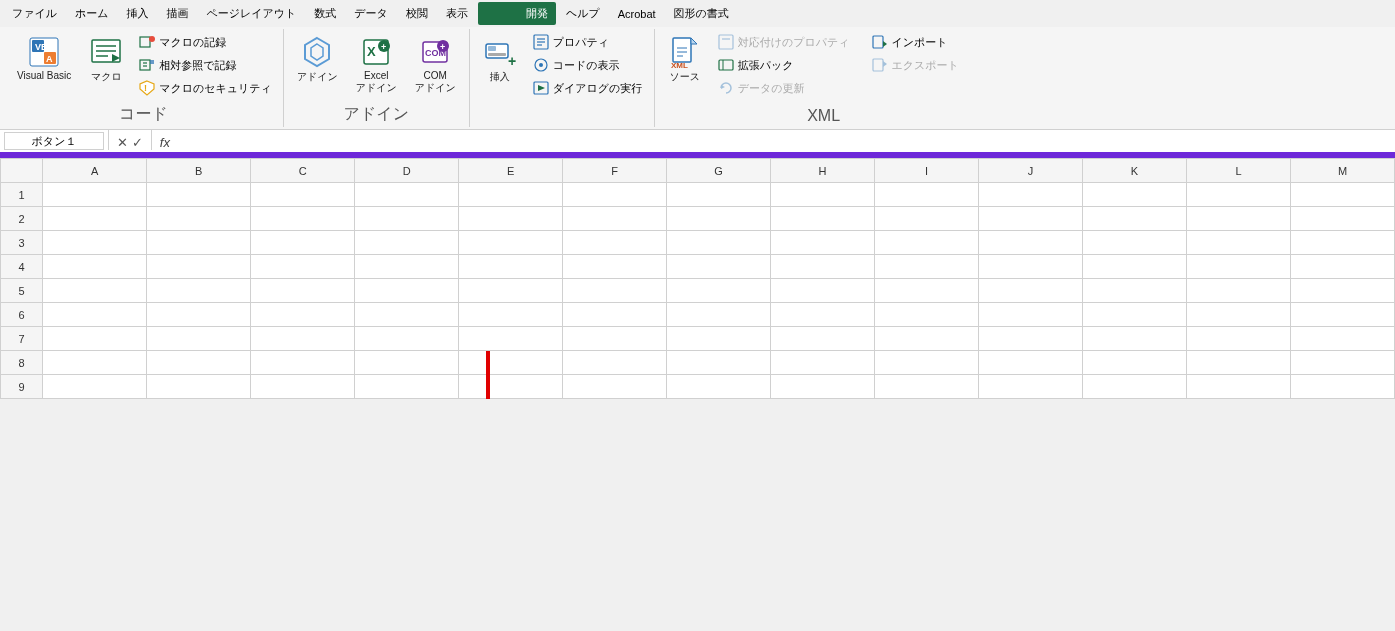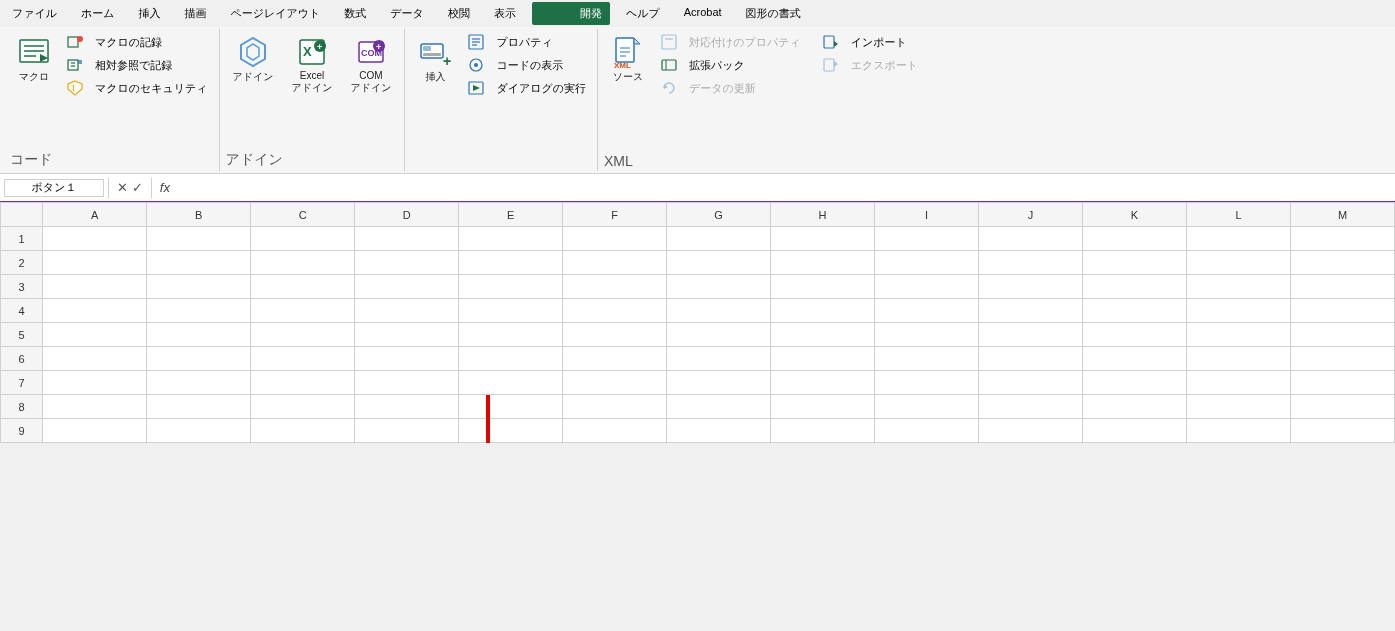--- a/index.html
+++ b/index.html
@@ -2,43 +2,43 @@
 <html><head>
   <meta charset="utf-8">
   <style>
     * { margin: 0; padding: 0; box-sizing: border-box; }
     body { font-family: 'Segoe UI', Meiryo, sans-serif; font-size: 11px; background: #f0f0f0; overflow: hidden; }
 
     
     .ribbon { background: #f0f0f0; border-bottom: 1px solid #d0d0d0; user-select: none; }
 
     
-    .menu-bar { display: flex; align-items: flex-start; background: #f0f0f0; padding: 2px 4px; gap: 8px; }
+    .menu-bar { display: flex; align-items: center; background: #f0f0f0; padding: 2px 4px; gap: 2px; }
     .menu-item { padding: 4px 8px; cursor: pointer; border-radius: 2px; font-size: 11px; white-space: nowrap; }
     .menu-item.active { background: #1e7145; color: white; padding-left: 48px; }
 
     .ribbon-btn-large { display: flex; flex-direction: column; align-items: center; justify-content: flex-start; padding: 4px 6px; cursor: pointer; border-radius: 2px; min-width: 48px; gap: 2px; border: 1px solid transparent; }
 
     .ribbon-btn-large .btn-icon { width: 32px; height: 32px; display: flex; align-items: center; justify-content: center; }
     .ribbon-btn-large .btn-label { font-size: 10px; text-align: center; white-space: nowrap; color: #222; }
 
-    .ribbon-btn-small { display: flex; align-items: center; gap: 12px; padding: 2px 4px; cursor: pointer; border-radius: 2px; border: 1px solid transparent; white-space: nowrap; font-size: 11px; min-width: 120px; }
+    .ribbon-btn-small { display: flex; align-items: center; gap: 4px; padding: 2px 4px; cursor: pointer; border-radius: 2px; border: 1px solid transparent; white-space: nowrap; font-size: 11px; min-width: 120px; }
     .ribbon-btn-small .btn-icon-sm { width: 16px; height: 16px; display: flex; align-items: center; justify-content: center; }
 
     .small-btns-col { display: flex; flex-direction: column; gap: 1px; justify-content: center; }
 
     
     .groups-row { display: flex; align-items: stretch; padding: 2px 4px; }
     .group-container { display: flex; flex-direction: column; border-right: 1px solid #d0d0d0; padding: 2px 6px; }
     .group-container:last-child { border-right: none; }
     .group-top { display: flex; align-items: flex-start; gap: 4px; flex: 1; }
-    .group-bottom-label { font-size: 14px; color: #555; text-align: left; padding-top: 4px; margin-top: 47px; }
+    .group-bottom-label { font-size: 16px; color: #555; text-align: center; padding-top: 4px; }
 
     
-    .formula-bar { display: flex; align-items: center; background: white; border-bottom: 1px solid #6d28d9; padding: 2px 4px; gap: 4px; height: 28px; }
+    .formula-bar { display: flex; align-items: flex-end; background: white; border-bottom: 6px solid #6d28d9; padding: 2px 4px; gap: 4px; height: 28px; }
     .name-box { width: 100px; border: 1px solid #d0d0d0; padding: 2px 6px; font-size: 11px; text-align: center; background: white; }
     .formula-divider { width: 1px; background: #d0d0d0; height: 20px; }
     .formula-icons { display: flex; gap: 4px; align-items: center; padding: 0 4px; color: #666; font-size: 13px; }
     .fx-label { font-style: italic; font-size: 13px; color: #444; padding: 0 4px; }
     .formula-input { flex: 1; border: none; outline: none; font-size: 11px; padding: 0 4px; }
 
     
     .col-header { background: #f5f5f5; height: 24px; font-size: 11px; color: #333; font-weight: normal; width: 64px; border: 1px solid #d0d0d0; }
     .col-header-select { background: #e0e0e0; width: 24px; }
     .row-header { background: #f5f5f5; width: 30px; height: 24px; font-size: 11px; color: #333; font-weight: normal; border: 1px solid #d0d0d0; text-align: center; }
@@ -71,20 +71,32 @@
     <div class="menu-item">ヘルプ</div>
     <div class="menu-item">Acrobat</div>
     <div class="menu-item">図形の書式</div>
   </div>
 
   <div class="groups-row ribbon-section">
 
     <div class="group-container">
       <div class="group-top">
 
+        <div class="ribbon-btn-large">
+          <div class="btn-icon">
+            <svg width="32" height="32" viewBox="0 0 32 32">
+              <rect x="2" y="2" width="28" height="28" rx="2" fill="#fff" stroke="#2e75b6" stroke-width="1"></rect>
+              <rect x="4" y="4" width="12" height="12" fill="#2e75b6" rx="1"></rect>
+              <rect x="16" y="16" width="12" height="12" fill="#ed7d31" rx="1"></rect>
+              <text x="7" y="14" fill="white" font-size="9" font-weight="bold">VB</text>
+              <text x="18" y="26" fill="white" font-size="9" font-weight="bold">A</text>
+            </svg>
+          </div>
+          <div class="btn-label">Visual Basic</div>
+        </div>
 
         <div class="ribbon-btn-large">
           <div class="btn-icon">
             <svg width="32" height="32" viewBox="0 0 32 32">
               <rect x="2" y="4" width="28" height="22" rx="1" fill="#fff" stroke="#1e7145" stroke-width="1.5"></rect>
               <line x1="6" y1="10" x2="26" y2="10" stroke="#1e7145" stroke-width="1.5"></line>
               <line x1="6" y1="15" x2="26" y2="15" stroke="#1e7145" stroke-width="1.5"></line>
               <line x1="6" y1="20" x2="18" y2="20" stroke="#1e7145" stroke-width="1.5"></line>
               <polygon points="22,18 30,22 22,26" fill="#1e7145"></polygon>
             </svg>

